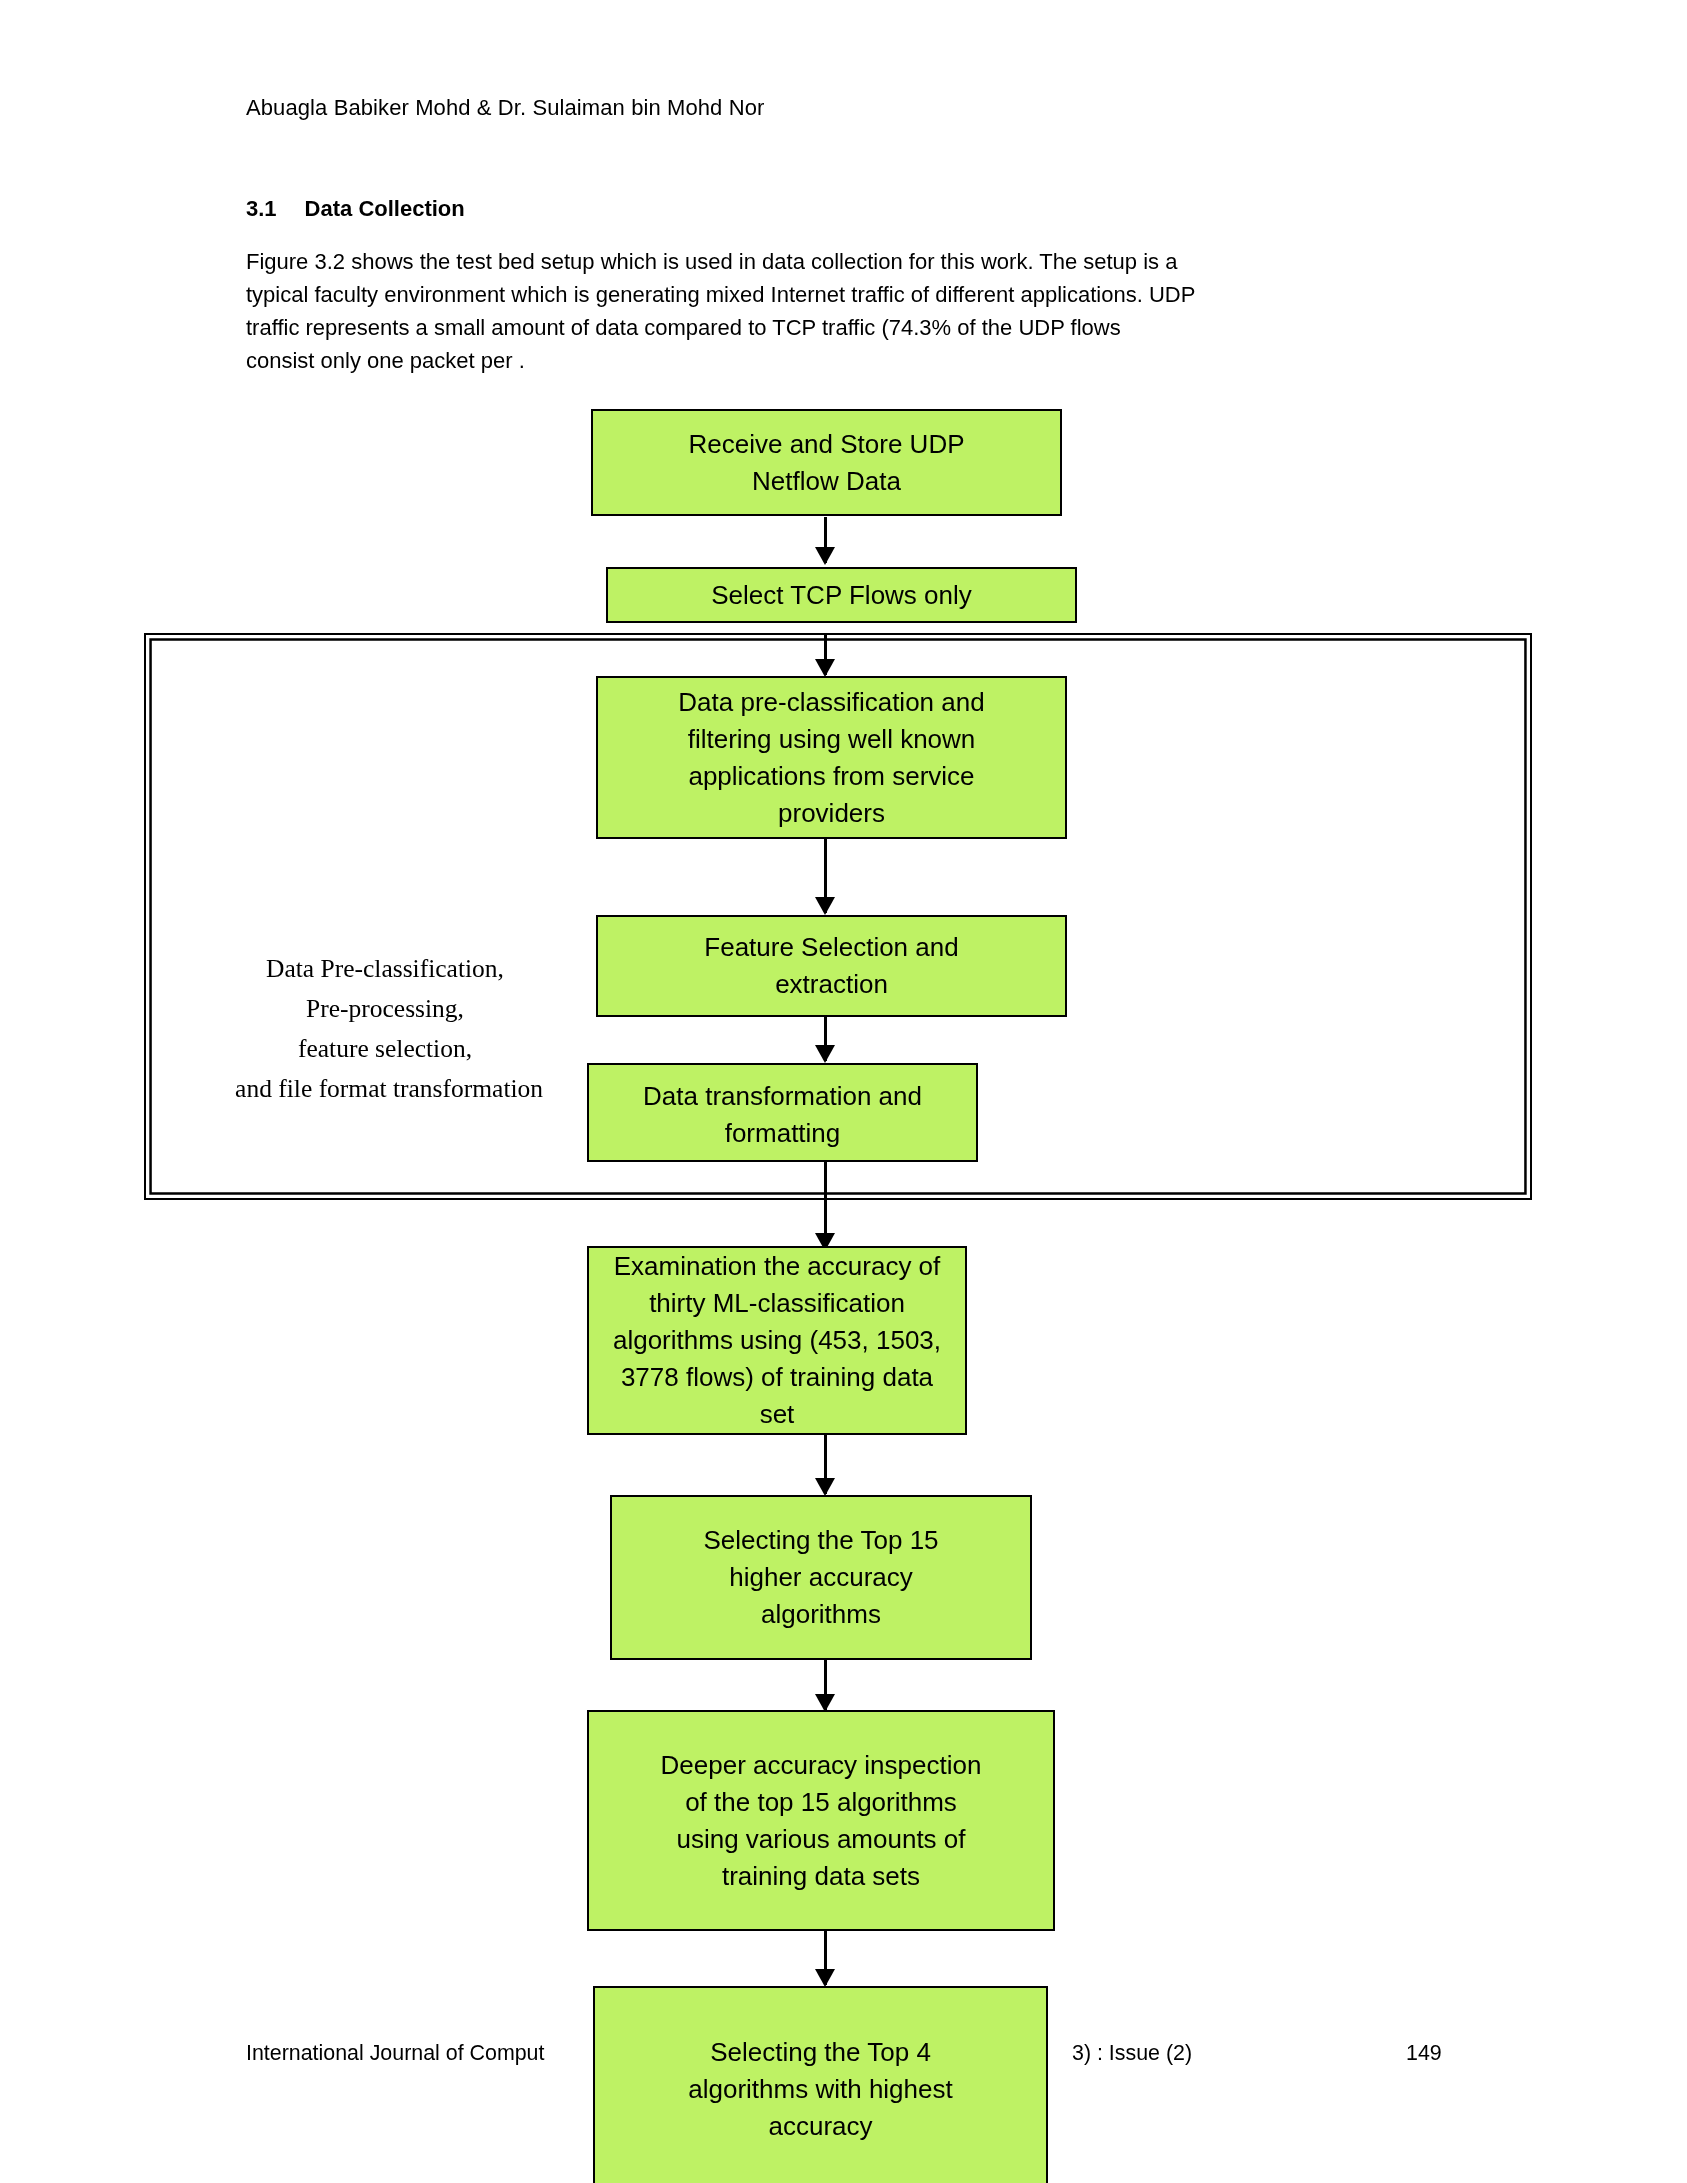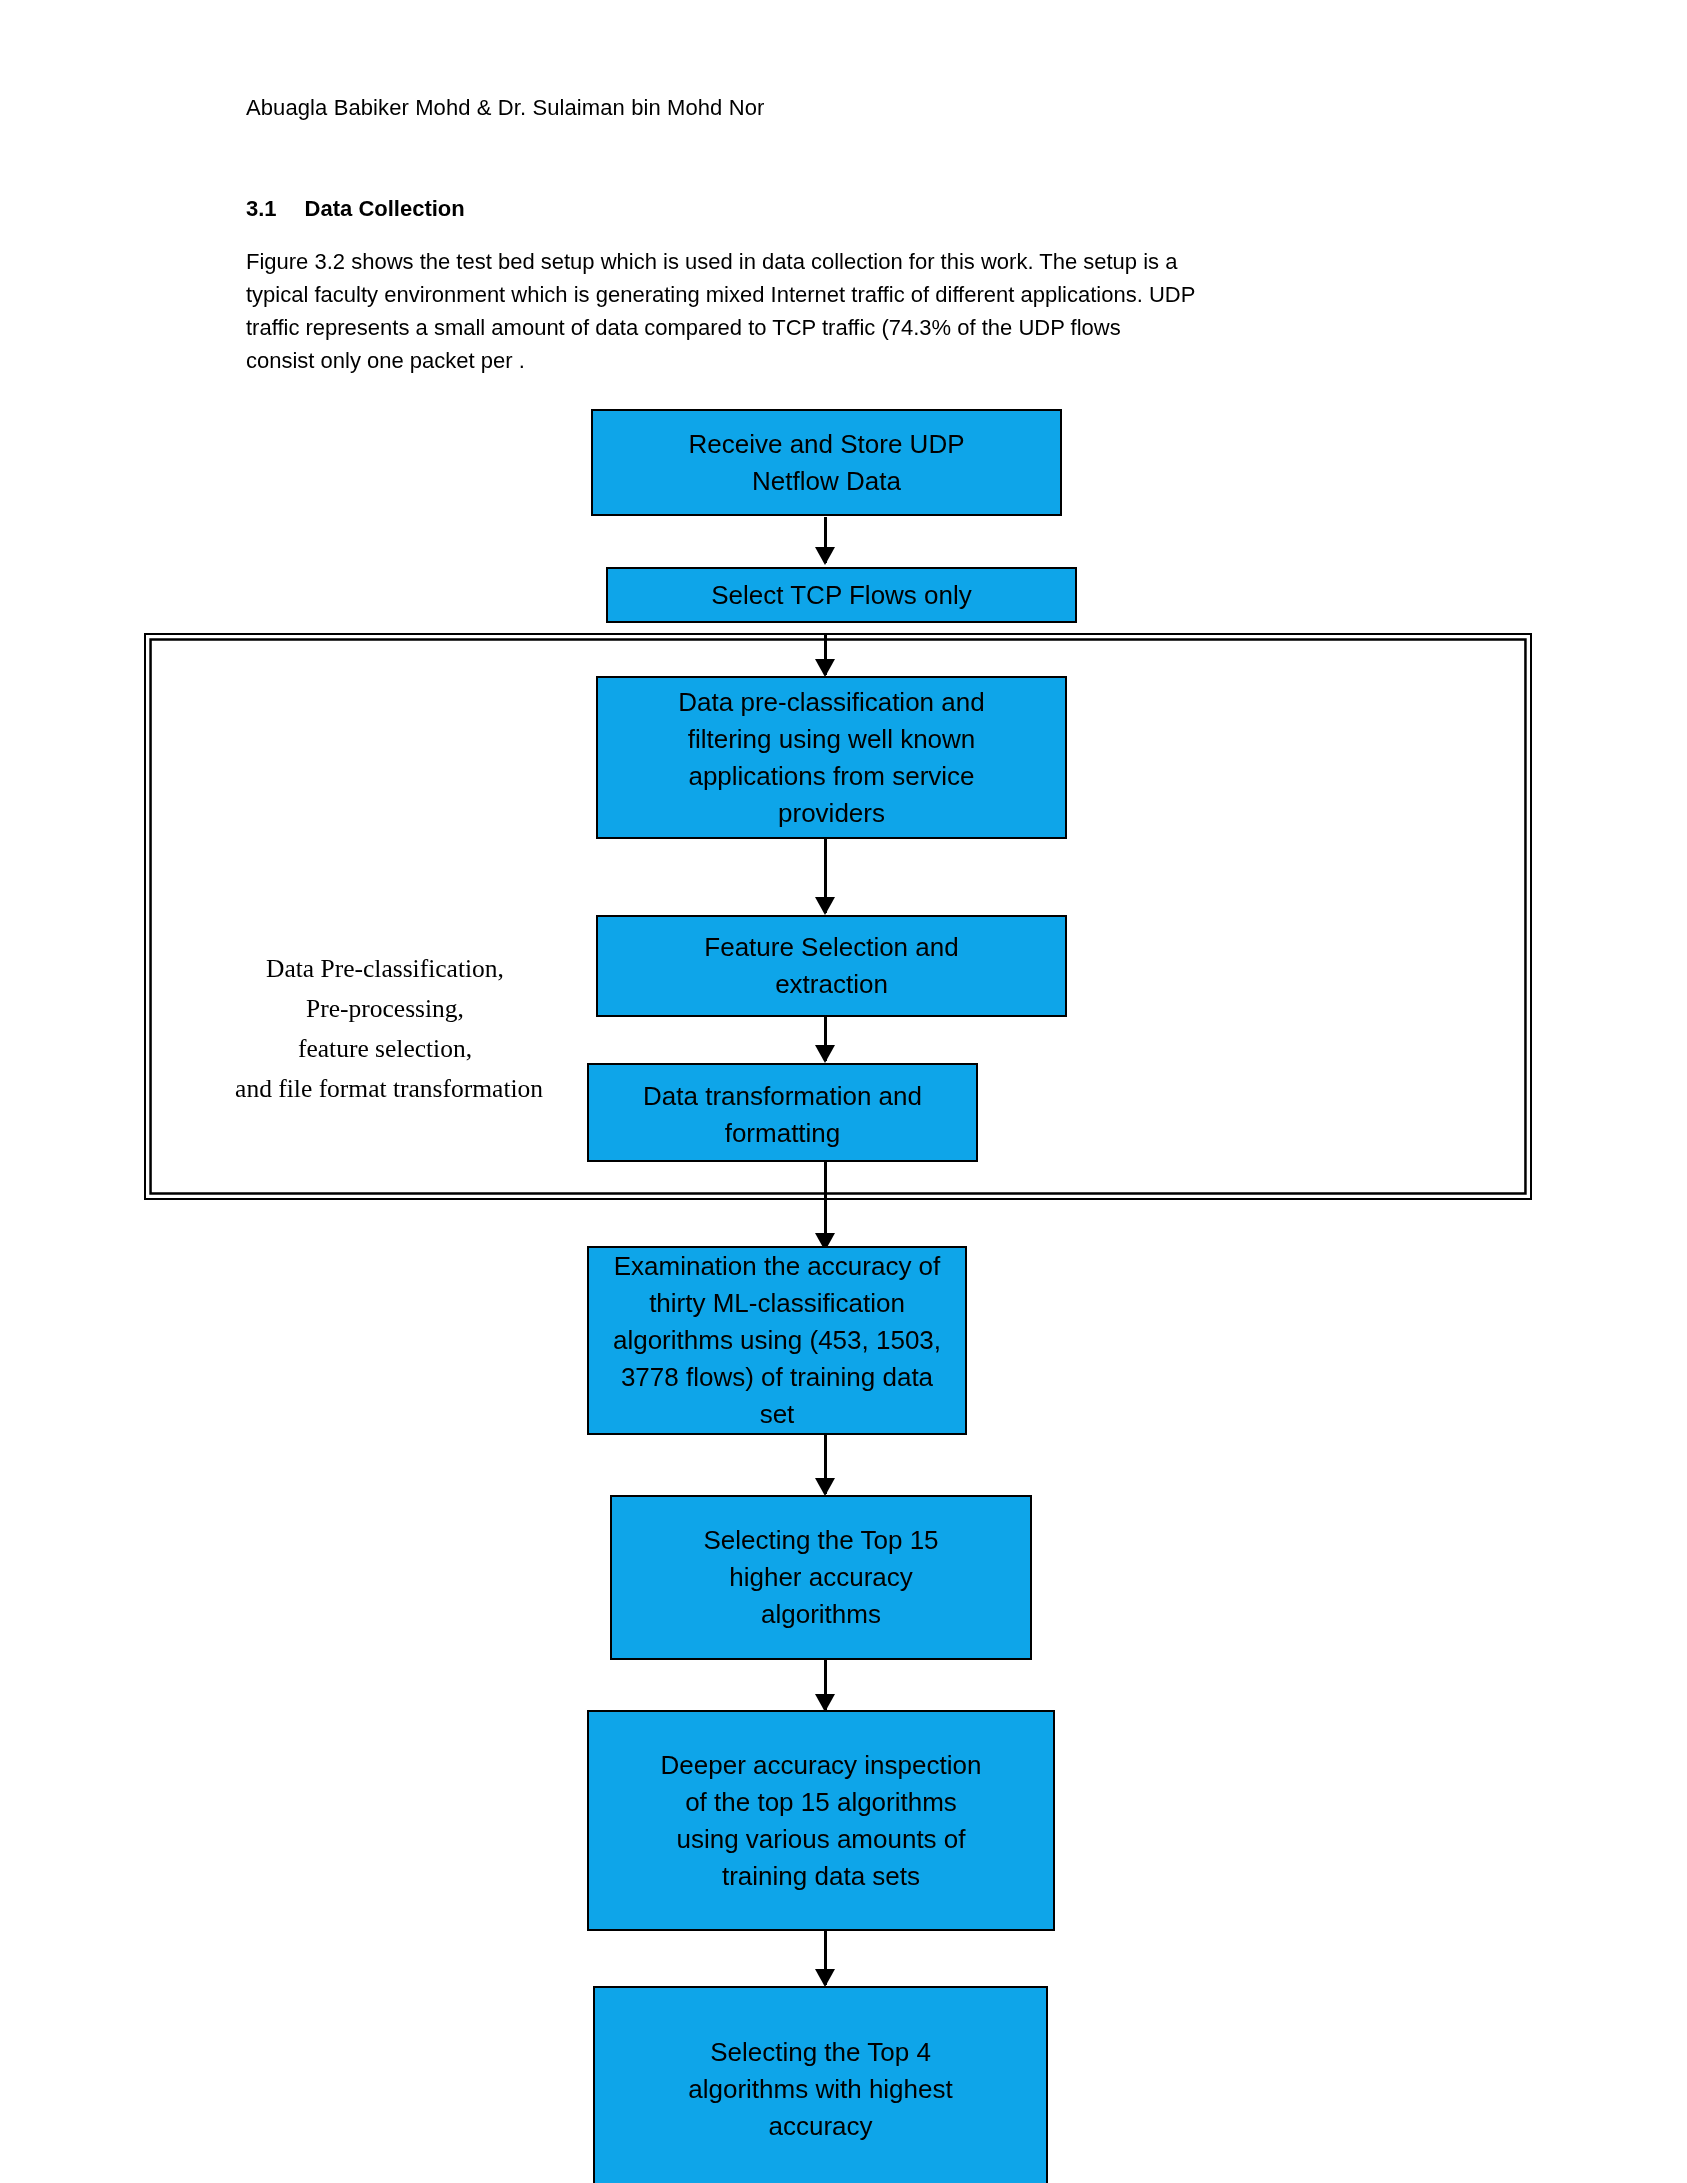--- a/index.html
+++ b/index.html
@@ -76,21 +76,21 @@
     box-shadow: inset 0 0 0 3.3px #fff, inset 0 0 0 5.8px #000;
     background: transparent;
     box-sizing: border-box;
   }
 
   
   .node {
     position: absolute;
     box-sizing: border-box;
     border: 2.5px solid #000;
-    background: #0ea5e9;
+    background: #bef264;
     display: flex;
     align-items: center;
     justify-content: center;
     text-align: center;
     font-size: 26px;
     line-height: 37px;
     overflow: hidden;
     padding: 0 11px;
   }
   .node .txt { display: block; width: 100%; }
@@ -215,15 +215,20 @@
       <span class="txt">Deeper accuracy inspection<br>of the top 15 algorithms<br>using various amounts of<br>training data sets</span>
     </div>
     <div class="arrow" style="left:824px; top:1931px; height:54px;"></div>
 
     <div class="node" style="left:593px; top:1986px; width:455px; height:206px;">
       <span class="txt">Selecting the Top 4<br>algorithms with highest<br>accuracy</span>
     </div>
 
   </div>
 
+  <div class="footer" style="z-index: 1;">
+    <span class="journal">International Journal of Comput</span>
+    <span class="issue">3) : Issue (2)</span>
+    <span class="pageno">149</span>
+  </div>
 
 </div>
 
 
 </body></html>

